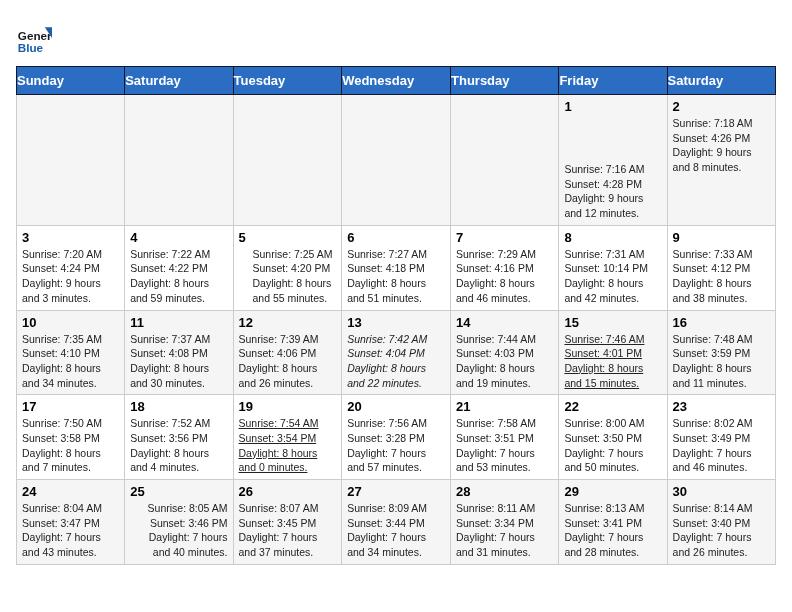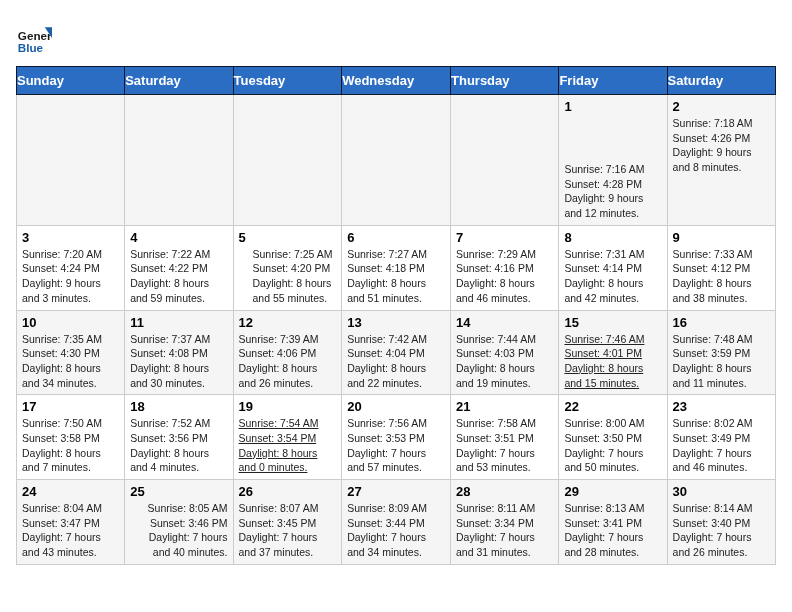--- a/index.html
+++ b/index.html
@@ -163,57 +163,57 @@
         <td>
           <span class="day-num">7</span>
           <div class="day-info" style="white-space: pre-line;">Sunrise: 7:29 AM
 Sunset: 4:16 PM
 Daylight: 8 hours
 and 46 minutes.</div>
         </td>
         <td>
           <span class="day-num">8</span>
           <div class="day-info" style="white-space: pre-line;">Sunrise: 7:31 AM
-Sunset: 4:14 PM
+Sunset: 10:14 PM
 Daylight: 8 hours
 and 42 minutes.</div>
         </td>
         <td>
           <span class="day-num">9</span>
           <div class="day-info" style="white-space: pre-line;">Sunrise: 7:33 AM
 Sunset: 4:12 PM
 Daylight: 8 hours
 and 38 minutes.</div>
         </td>
       </tr>
       <tr>
         <td>
           <span class="day-num">10</span>
           <div class="day-info" style="white-space: pre-line;">Sunrise: 7:35 AM
-Sunset: 4:30 PM
+Sunset: 4:10 PM
 Daylight: 8 hours
 and 34 minutes.</div>
         </td>
         <td>
           <span class="day-num">11</span>
           <div class="day-info" style="white-space: pre-line;">Sunrise: 7:37 AM
 Sunset: 4:08 PM
 Daylight: 8 hours
 and 30 minutes.</div>
         </td>
         <td>
           <span class="day-num">12</span>
           <div class="day-info" style="white-space: pre-line;">Sunrise: 7:39 AM
 Sunset: 4:06 PM
 Daylight: 8 hours
 and 26 minutes.</div>
         </td>
         <td>
           <span class="day-num">13</span>
-          <div class="day-info" style="white-space: pre-line;">Sunrise: 7:42 AM
+          <div class="day-info" style="white-space: pre-line; font-style: italic;">Sunrise: 7:42 AM
 Sunset: 4:04 PM
 Daylight: 8 hours
 and 22 minutes.</div>
         </td>
         <td>
           <span class="day-num">14</span>
           <div class="day-info" style="white-space: pre-line;">Sunrise: 7:44 AM
 Sunset: 4:03 PM
 Daylight: 8 hours
 and 19 minutes.</div>
@@ -251,21 +251,21 @@
         <td>
           <span class="day-num">19</span>
           <div class="day-info" style="white-space: pre-line; text-decoration: underline;">Sunrise: 7:54 AM
 Sunset: 3:54 PM
 Daylight: 8 hours
 and 0 minutes.</div>
         </td>
         <td>
           <span class="day-num">20</span>
           <div class="day-info" style="white-space: pre-line;">Sunrise: 7:56 AM
-Sunset: 3:53 PM
+Sunset: 3:28 PM
 Daylight: 7 hours
 and 57 minutes.</div>
         </td>
         <td>
           <span class="day-num">21</span>
           <div class="day-info" style="white-space: pre-line;">Sunrise: 7:58 AM
 Sunset: 3:51 PM
 Daylight: 7 hours
 and 53 minutes.</div>
         </td>

